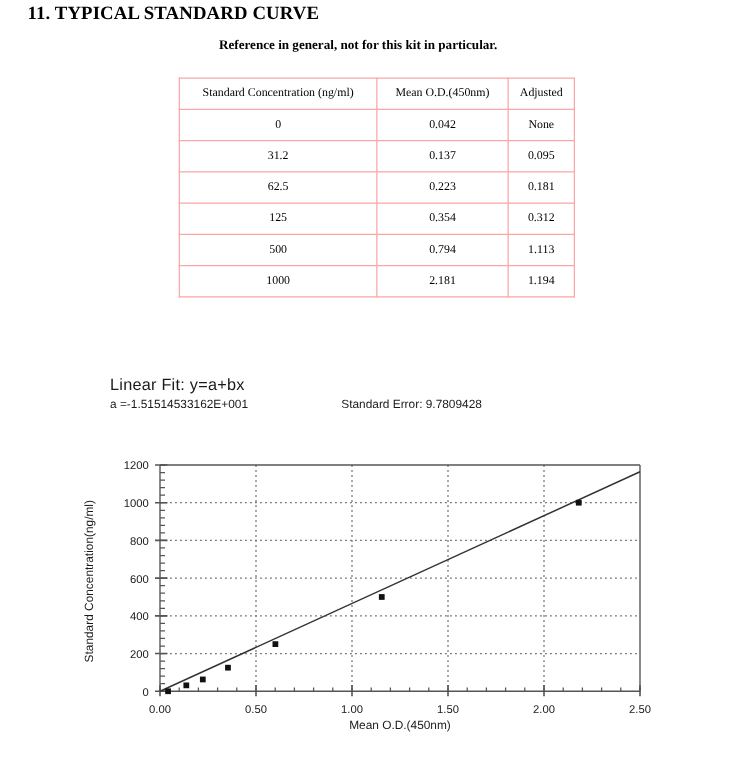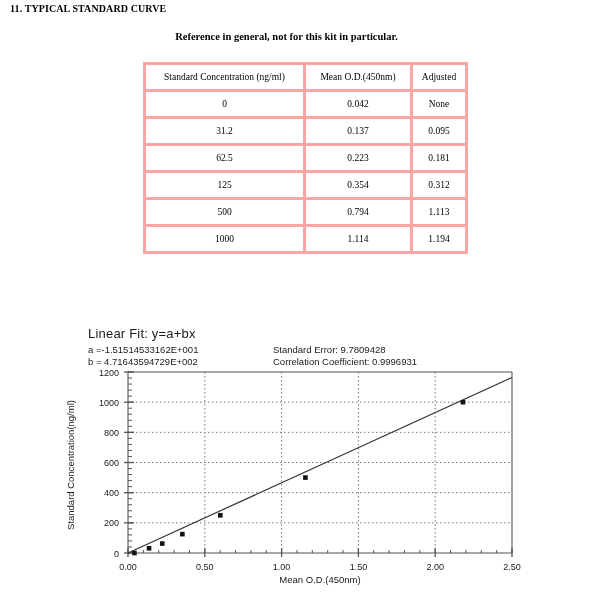--- a/index.html
+++ b/index.html
@@ -12,25 +12,25 @@
     background: #ffffff;
     font-family: "Liberation Serif", serif;
     color: #000000;
     position: relative;
     overflow: hidden;
   }
 
   
   .section-heading {
     position: absolute;
-    left: 10px;
+    left: 22px;
     top: 3px;
     font-family: "Liberation Serif", serif;
     font-weight: bold;
-    font-size: 10px;
+    font-size: 15px;
     letter-spacing: 0.1px;
     white-space: nowrap;
   }
 
   .subtitle {
     position: absolute;
     left: 0;
     top: 31px;
     width: 553px;
     text-align: center;
@@ -45,39 +45,38 @@
   
   .curve-table {
     position: absolute;
     left: 143px;
     top: 62px;
     border-collapse: collapse;
     font-family: "Liberation Serif", serif;
     font-size: 9.5px;
   }
   .curve-table td, .curve-table th {
-    border: 3px solid #fca5a5;
+    border: 1px solid #fca5a5;
     text-align: center;
     font-weight: normal;
     padding: 0;
     height: 24px;
     line-height: 24px;
   }
   .col-conc { width: 157px; }
   .col-od   { width: 104px; }
   .col-adj  { width: 52px; }
 
   
   .fit-block {
     position: absolute;
     left: 88px;
     top: 300px;
     font-family: "Liberation Sans", sans-serif;
     color: #1a1a1a;
-    margin-top: 26px;
   }
   .fit-title {
     font-size: 13px;
     letter-spacing: 0.2px;
     margin-bottom: 3px;
     white-space: nowrap;
   }
   .fit-rows {
     position: relative;
     font-size: 9.5px;
@@ -154,34 +153,31 @@
       <td>0.354</td>
       <td>0.312</td>
     </tr>
     <tr>
       <td>500</td>
       <td>0.794</td>
       <td>1.113</td>
     </tr>
     <tr>
       <td>1000</td>
-      <td>1.114</td>
+      <td>2.181</td>
       <td>1.194</td>
     </tr>
   </tbody>
 </table>
 
 <div class="fit-block">
   <div class="fit-title">Linear Fit: y=a+bx</div>
   <div class="fit-rows">
     <div class="fit-line">
       <span class="fit-left">a =-1.51514533162E+001</span><span class="fit-right">Standard Error: 9.7809428</span>
-    </div>
-    <div class="fit-line">
-      <span class="fit-left">b = 4.71643594729E+002</span><span class="fit-right">Correlation Coefficient: 0.9996931</span>
     </div>
   </div>
 </div>
 
 <div class="chart-wrap">
   <svg class="chart-svg" id="chart-svg" width="600" height="252">
     <g id="g-grid">
         <line x1="128" y1="164.83333333333334" x2="512" y2="164.83333333333334" stroke="#777777" stroke-width="1" stroke-dasharray="1.5 2.5"></line>
         <line x1="128" y1="134.66666666666669" x2="512" y2="134.66666666666669" stroke="#777777" stroke-width="1" stroke-dasharray="1.5 2.5"></line>
         <line x1="128" y1="104.5" x2="512" y2="104.5" stroke="#777777" stroke-width="1" stroke-dasharray="1.5 2.5"></line>

